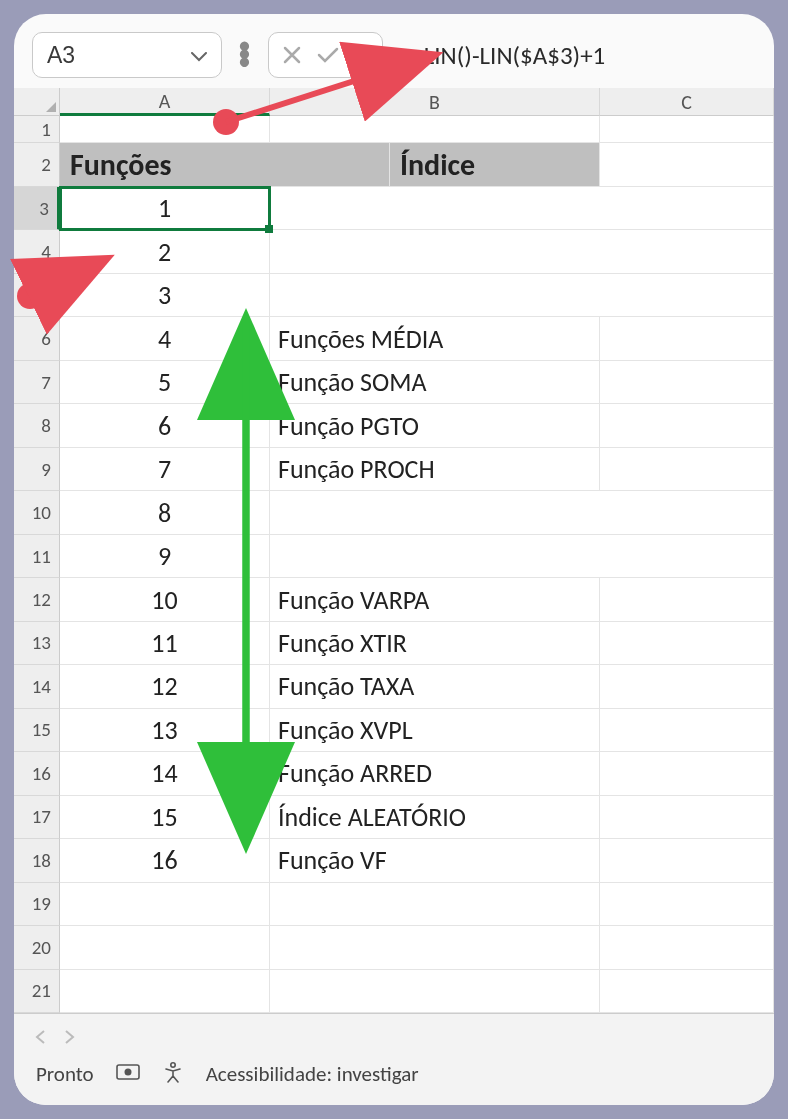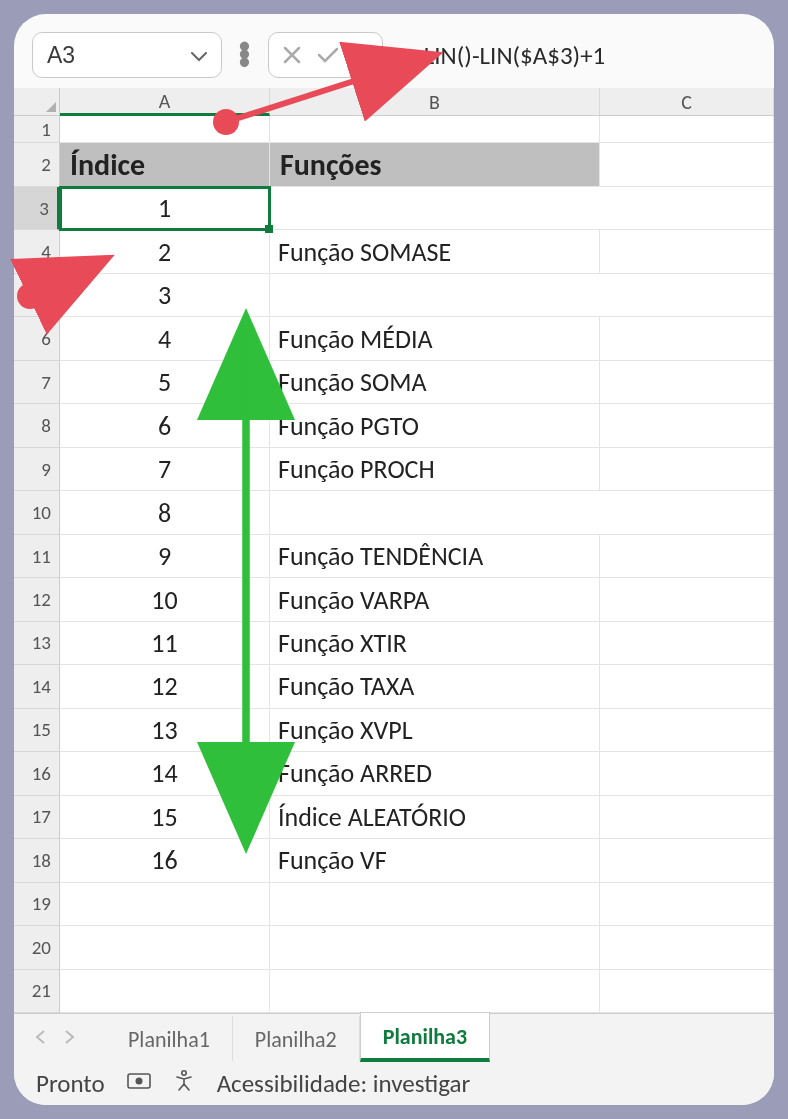--- a/index.html
+++ b/index.html
@@ -75,21 +75,21 @@
   .selected::after{content:""; position:absolute; right:-4px; bottom:-4px; width:8px;height:8px;background:#0f7b3d;}
 
   
   .tabbar { height: 48px; background:#f3f3f3; border-top:1px solid #ccc; display:flex; align-items:stretch; padding-left:20px;}
   .tabnav { display:flex; align-items:center; gap:18px; padding-right:30px; color:#aaa; font-size:20px;}
   .tabs { display:flex; align-items:flex-end;}
   .tab { padding: 10px 22px 8px 22px; font-size:22px; color:#666; border-right:1px solid #ddd; background:#f3f3f3; position:relative;}
   .tab.active { background:#fff; color:#0f7b3d; font-weight:bold; border-bottom:4px solid #0f7b3d; border-top:1px solid #ccc; border-left:1px solid #ccc; border-right:1px solid #ccc; top:1px;}
 
   
-  .status { height: 44px; background:#f3f3f3; display:flex; align-items:center; gap:22px; padding-left:22px; font-size:25px; color:#444;}
+  .status { height: 44px; background:#f3f3f3; display:flex; align-items:flex-start; gap:22px; padding-left:22px; font-size:21px; color:#444;}
   .sicon { color:#555; font-size:22px; }
 
   
   .overlay { position:absolute; inset:0; pointer-events:none; }
 </style>
 </head>
 <body>
 
 <div class="app-frame">
 
@@ -132,44 +132,43 @@
     </div>
     <div class="rows" id="rows">
         <div class="grow short">
           <div class="rowhdr">1</div>
           <div class="cell cA"></div>
           <div class="cell cB"></div>
           <div class="cell cC"></div>
         </div>
         <div class="grow">
           <div class="rowhdr">2</div>
+          <div class="cell cB hdrcell">Funções</div>
           <div class="cell cA hdrcell">Índice</div>
-          <div class="cell cB hdrcell">Funções</div>
           <div class="cell cC"></div>
         </div>
         <div class="grow">
           <div class="rowhdr active">3</div>
           <div class="cell cA selected">1</div>
           <div class="cell cC"></div>
         </div>
         <div class="grow">
           <div class="rowhdr">4</div>
           <div class="cell cA">2</div>
-          <div class="cell cB">Função SOMASE</div>
           <div class="cell cC"></div>
         </div>
         <div class="grow">
           <div class="rowhdr">5</div>
           <div class="cell cA">3</div>
           <div class="cell cC"></div>
         </div>
         <div class="grow">
           <div class="rowhdr">6</div>
           <div class="cell cA">4</div>
-          <div class="cell cB">Função MÉDIA</div>
+          <div class="cell cB">Funções MÉDIA</div>
           <div class="cell cC"></div>
         </div>
         <div class="grow">
           <div class="rowhdr">7</div>
           <div class="cell cA">5</div>
           <div class="cell cB">Função SOMA</div>
           <div class="cell cC"></div>
         </div>
         <div class="grow">
           <div class="rowhdr">8</div>
@@ -184,21 +183,20 @@
           <div class="cell cC"></div>
         </div>
         <div class="grow">
           <div class="rowhdr">10</div>
           <div class="cell cA">8</div>
           <div class="cell cC"></div>
         </div>
         <div class="grow">
           <div class="rowhdr">11</div>
           <div class="cell cA">9</div>
-          <div class="cell cB">Função TENDÊNCIA</div>
           <div class="cell cC"></div>
         </div>
         <div class="grow">
           <div class="rowhdr">12</div>
           <div class="cell cA">10</div>
           <div class="cell cB">Função VARPA</div>
           <div class="cell cC"></div>
         </div>
         <div class="grow">
           <div class="rowhdr">13</div>
@@ -259,25 +257,20 @@
 
   <div class="tabbar">
     <div class="tabnav">
       <span><svg width="12" height="16" viewBox="0 0 12 16">
             <path d="M10 2 L3 8 L10 14" stroke="#bbb" stroke-width="2" fill="none"></path>
           </svg></span>
       <span><svg width="12" height="16" viewBox="0 0 12 16">
             <path d="M2 2 L9 8 L2 14" stroke="#bbb" stroke-width="2" fill="none"></path>
           </svg></span>
     </div>
-    <div class="tabs" id="tabs">
-        <div class="tab">Planilha1</div>
-        <div class="tab">Planilha2</div>
-        <div class="tab active">Planilha3</div>
-      </div>
   </div>
 
   <div class="status">
     <span>Pronto</span>
     <span class="sicon">
       <svg width="24" height="20" viewBox="0 0 24 20">
           <rect x="1" y="3" width="22" height="14" rx="2" fill="none" stroke="#555" stroke-width="1.6"></rect>
           <circle cx="12" cy="10" r="3.5" fill="#555"></circle>
         </svg>
     </span>

